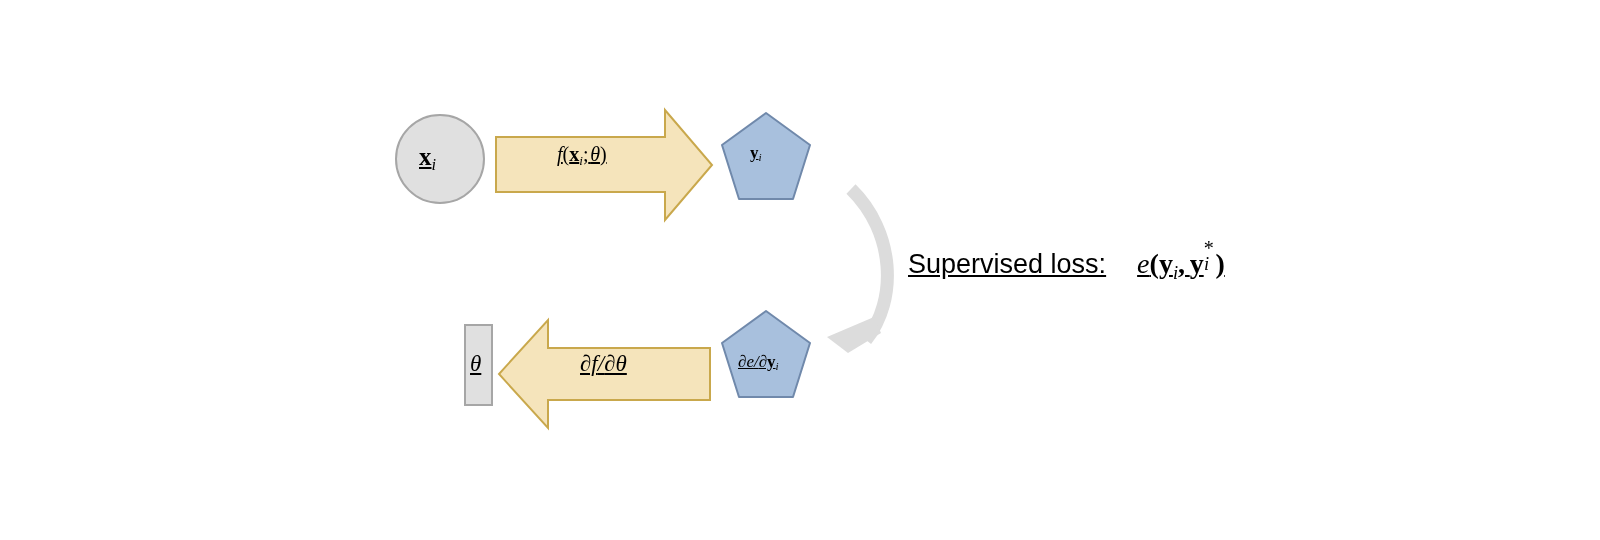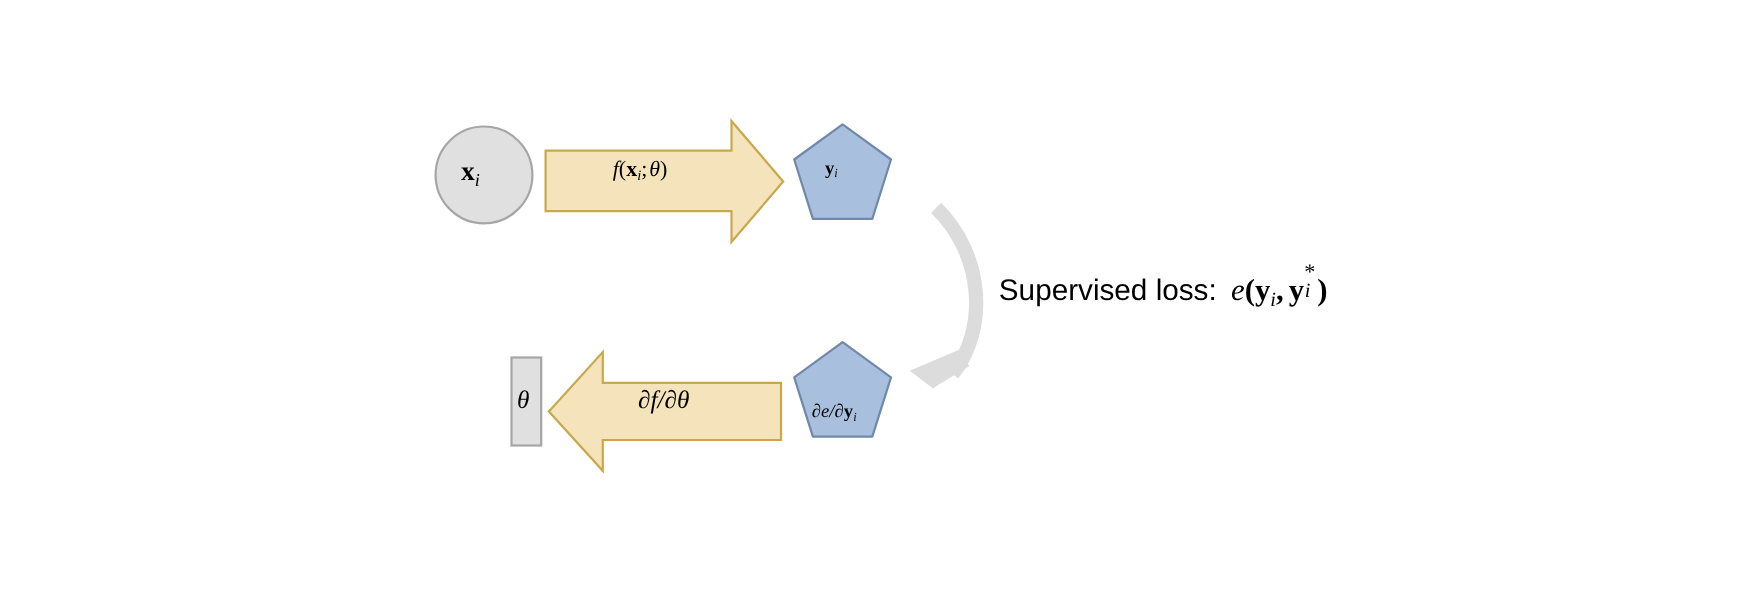--- a/index.html
+++ b/index.html
@@ -21,20 +21,21 @@
     width: 1600px;
     height: 540px;
   }
   .node-label,
   .arrow-label,
   .loss-text {
     position: absolute;
     white-space: nowrap;
     color: #000000;
     pointer-events: none;
+    text-decoration: underline;
   }
   
   .mathit {
     font-family: "Liberation Serif", "DejaVu Serif", serif;
     font-style: italic;
   }
   .mathbf {
     font-family: "Liberation Serif", "DejaVu Serif", serif;
     font-style: normal;
     font-weight: bold;
@@ -84,35 +85,35 @@
   }
   #label-forward-fn {
     left: 557px; top: 143px;
     font-size: 20px;
   }
   #label-theta-param {
     left: 470px; top: 350px;
     font-size: 23px;
   }
   #label-grad-out {
-    left: 738px; top: 364px;
+    left: 738px; top: 352px;
     font-size: 17px;
   }
   #label-backward-fn {
     left: 580px; top: 350px;
     font-size: 23px;
   }
   #loss-annotation {
     left: 908px; top: 245px;
     font-size: 27px;
     font-family: "Liberation Sans", sans-serif;
   }
   #loss-annotation .loss-formula {
     font-size: 28px;
-    margin-left: 13px;
+    margin-left: 31px;
   }
 </style>
 </head>
 <body>
 
 <svg id="diagram-canvas" viewBox="0 0 1600 540" xmlns="http://www.w3.org/2000/svg">
 
   <circle cx="440" cy="159" r="44" fill="#e0e0e0" stroke="#a6a6a6" stroke-width="2"></circle>
 
   <polygon points="496,137 665,137 665,110 712,165 665,220 665,192 496,192" fill="#f5e4bb" stroke="#c9a84c" stroke-width="2" stroke-linejoin="miter"></polygon>

